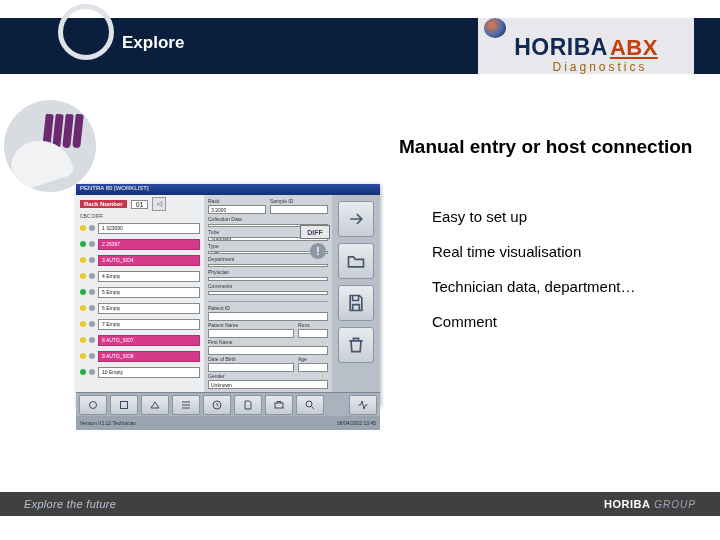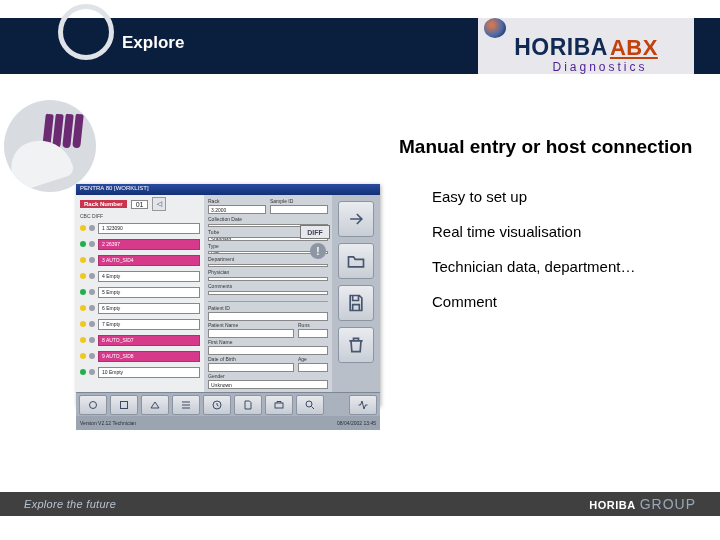--- a/index.html
+++ b/index.html
@@ -7,21 +7,21 @@
 
   
   .top-band { position: absolute; top: 18px; left: 0; right: 0; height: 56px; background: #0a1f3d; }
   .circle-icon { position: absolute; top: 4px; left: 58px; width: 56px; height: 56px; border: 5px solid #dfe3e8; border-radius: 50%; z-index: 3; }
   .page-title { position: absolute; top: 33px; left: 122px; color: #fff; font-weight: bold; font-size: 17px; z-index: 2; }
   .logo-block { position: absolute; top: 18px; right: 26px; height: 56px; width: 216px; background: #e8e8ec; display: flex; flex-direction: column; align-items: center; justify-content: center; z-index: 2; }
   .logo-main { display: flex; align-items: baseline; gap: 2px; }
   .logo-main b { color: #102a53; font-size: 23px; letter-spacing: 0.5px; }
   .logo-main span { color: #c2410c; font-size: 22px; font-weight: 600; letter-spacing: 0.5px; text-decoration: underline; }
   .logo-globe { width: 22px; height: 22px; border-radius: 50%; background: radial-gradient(circle at 35% 35%, #cc7755 10%, #4a6aa8 55%, #1a2a55 90%); align-self: flex-start; margin-bottom: -4px; margin-left: 6px; }
-  .logo-sub { color: #4c1d95; font-size: 12px; letter-spacing: 3px; margin-top: -1px; margin-left: 28px; }
+  .logo-sub { color: #a16207; font-size: 12px; letter-spacing: 3px; margin-top: -1px; margin-left: 28px; }
 
   
   .side-photo { position: absolute; top: 100px; left: 4px; width: 92px; height: 92px; border-radius: 50%; overflow: hidden; background: #d8dbe0; z-index: 2; }
   .side-photo .hand { position: absolute; bottom: 8px; left: 6px; width: 60px; height: 44px; background: #f1f2f4; transform: rotate(-18deg); border-radius: 30px 40px 10px 10px; }
   .side-photo .tube { position: absolute; width: 8px; height: 34px; background: #6b2a72; top: 14px; border-radius: 2px 2px 4px 4px; }
   .side-photo .t1 { left: 40px; transform: rotate(6deg); }
   .side-photo .t2 { left: 50px; transform: rotate(6deg); }
   .side-photo .t3 { left: 60px; transform: rotate(6deg); }
   .side-photo .t4 { left: 70px; transform: rotate(6deg); }
 
@@ -58,28 +58,28 @@
 
   .app-bottom { height: 14px; background: #9ba4b1; display: flex; align-items: center; justify-content: space-between; padding: 0 4px; font-size: 5px; color: #2a2f38; } 
 
   .bottom-icons { height: 24px; background: #aab2bd; display: flex; align-items: center; gap: 3px; padding: 0 3px; border-top: 1px solid #7d8794; }
   .bottom-icons .bi { flex: 0 0 28px; height: 20px; background: linear-gradient(#e7e9ed,#c7ccd4); border: 1px solid #8b95a2; border-radius: 2px; display: flex; align-items: center; justify-content: center; }
   .bottom-icons .bi svg { width: 12px; height: 12px; stroke: #3c4b63; fill: none; stroke-width: 2; }
   .bottom-icons .spacer { flex: 1; }
 
   
   .heading { position: absolute; top: 136px; left: 358px; font-size: 19px; font-weight: bold; color: #000; margin-left: 41px; }
-  .bullets { position: absolute; top: 188px; left: 432px; font-size: 15px; color: #000; display: flex; flex-direction: column; gap: 18px; }
+  .bullets { position: absolute; top: 208px; left: 432px; font-size: 15px; color: #000; display: flex; flex-direction: column; gap: 18px; }
 
   
   .footer-band { position: absolute; bottom: 24px; left: 0; right: 0; height: 24px; background: #404040; display: flex; align-items: center; justify-content: space-between; padding: 0 24px; }
   .tagline { color: #b7c2d1; font-size: 11px; font-style: italic; letter-spacing: 0.3px; }
   .footer-brand { color: #fff; font-size: 11px; display: flex; align-items: baseline; gap: 4px; }
   .footer-brand b { font-weight: bold; letter-spacing: 0.5px; }
-  .footer-brand span { color: #9aa6b6; letter-spacing: 1px; font-size: 14px; }
+  .footer-brand span { color: #9aa6b6; letter-spacing: 1px; font-size: 10px; font-style: italic; }
 </style>
 </head>
 <body>
 
 <div class="top-band"></div>
 <div class="circle-icon"></div>
 <div class="page-title">Explore</div>
 <div class="logo-block">
   <div class="logo-globe"></div>
   <div class="logo-main">

